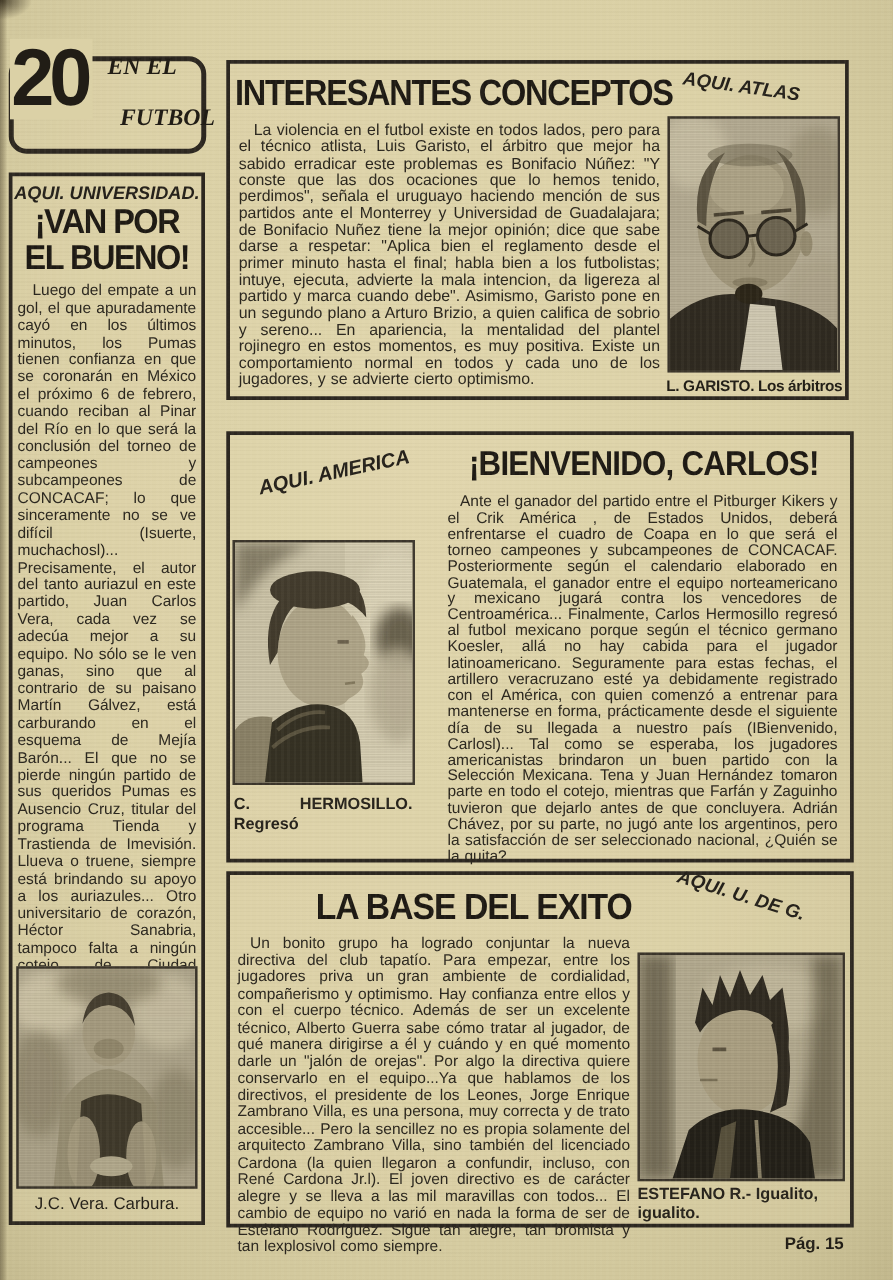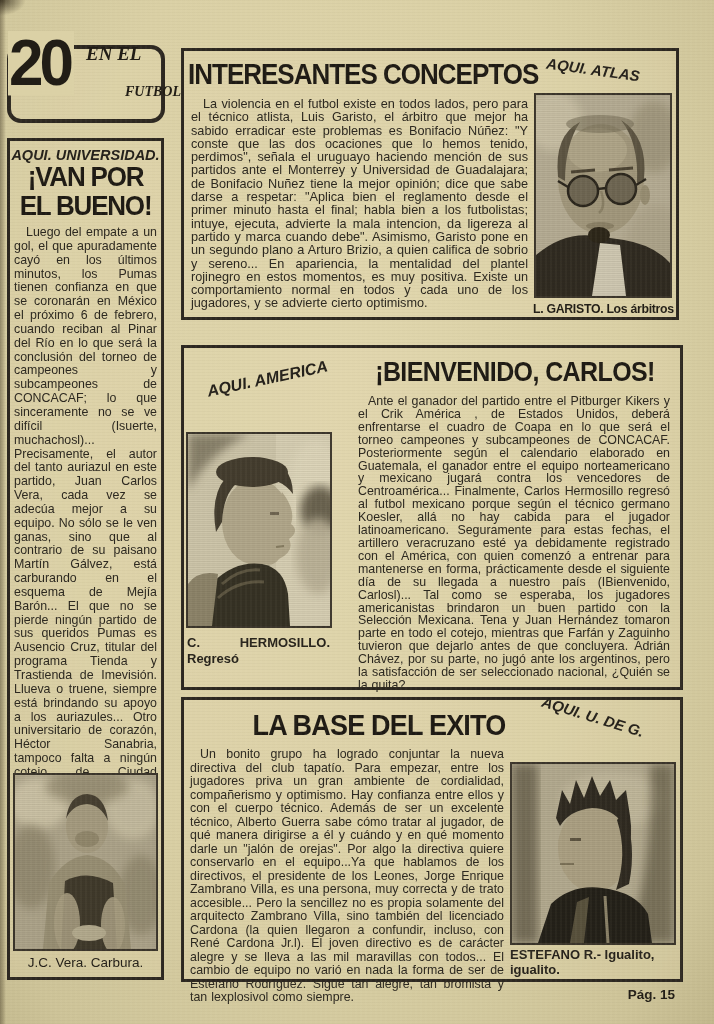--- a/index.html
+++ b/index.html
@@ -31,21 +31,21 @@
   .logo-box{left:7px;top:45px;width:150px;height:70px;border:4px solid #2c2720;border-radius:14px;}
   .logo-num{
     position:absolute;left:8px;top:31px;z-index:3;
     font-size:62px;font-weight:bold;line-height:1;letter-spacing:-4px;
     color:#211d16;background:#dbd1a6;padding:0 4px 0 1px;
     transform:scaleY(1.04);transform-origin:top left;
   }
   .logo-en-el{position:absolute;left:86px;top:43px;z-index:3;
     font-family:"Liberation Serif", serif;font-style:italic;font-weight:bold;font-size:19px;color:#211d16;}
   .logo-futbol{position:absolute;left:96px;top:84px;z-index:3;
-    font-family:"Liberation Serif", serif;font-style:italic;font-weight:bold;font-size:14px;color:#211d16;margin-left:29px;}
+    font-family:"Liberation Serif", serif;font-style:italic;font-weight:bold;font-size:19px;color:#211d16;}
 
   .tag{font-style:italic;font-weight:bold;font-size:15px;color:#24201a;white-space:nowrap;}
 
   
   .left-box{left:7px;top:138px;width:151px;height:836px;}
   .left-tag{position:absolute;top:6px;left:0;width:100%;text-align:center;font-size:14.5px;}
   .van-headline{
     position:absolute;top:22px;left:0;width:100%;text-align:center;
     font-weight:bold;font-size:26px;line-height:27px;letter-spacing:-1.2px;color:#1d1913;
     transform:scaleY(1.06);transform-origin:top center;

